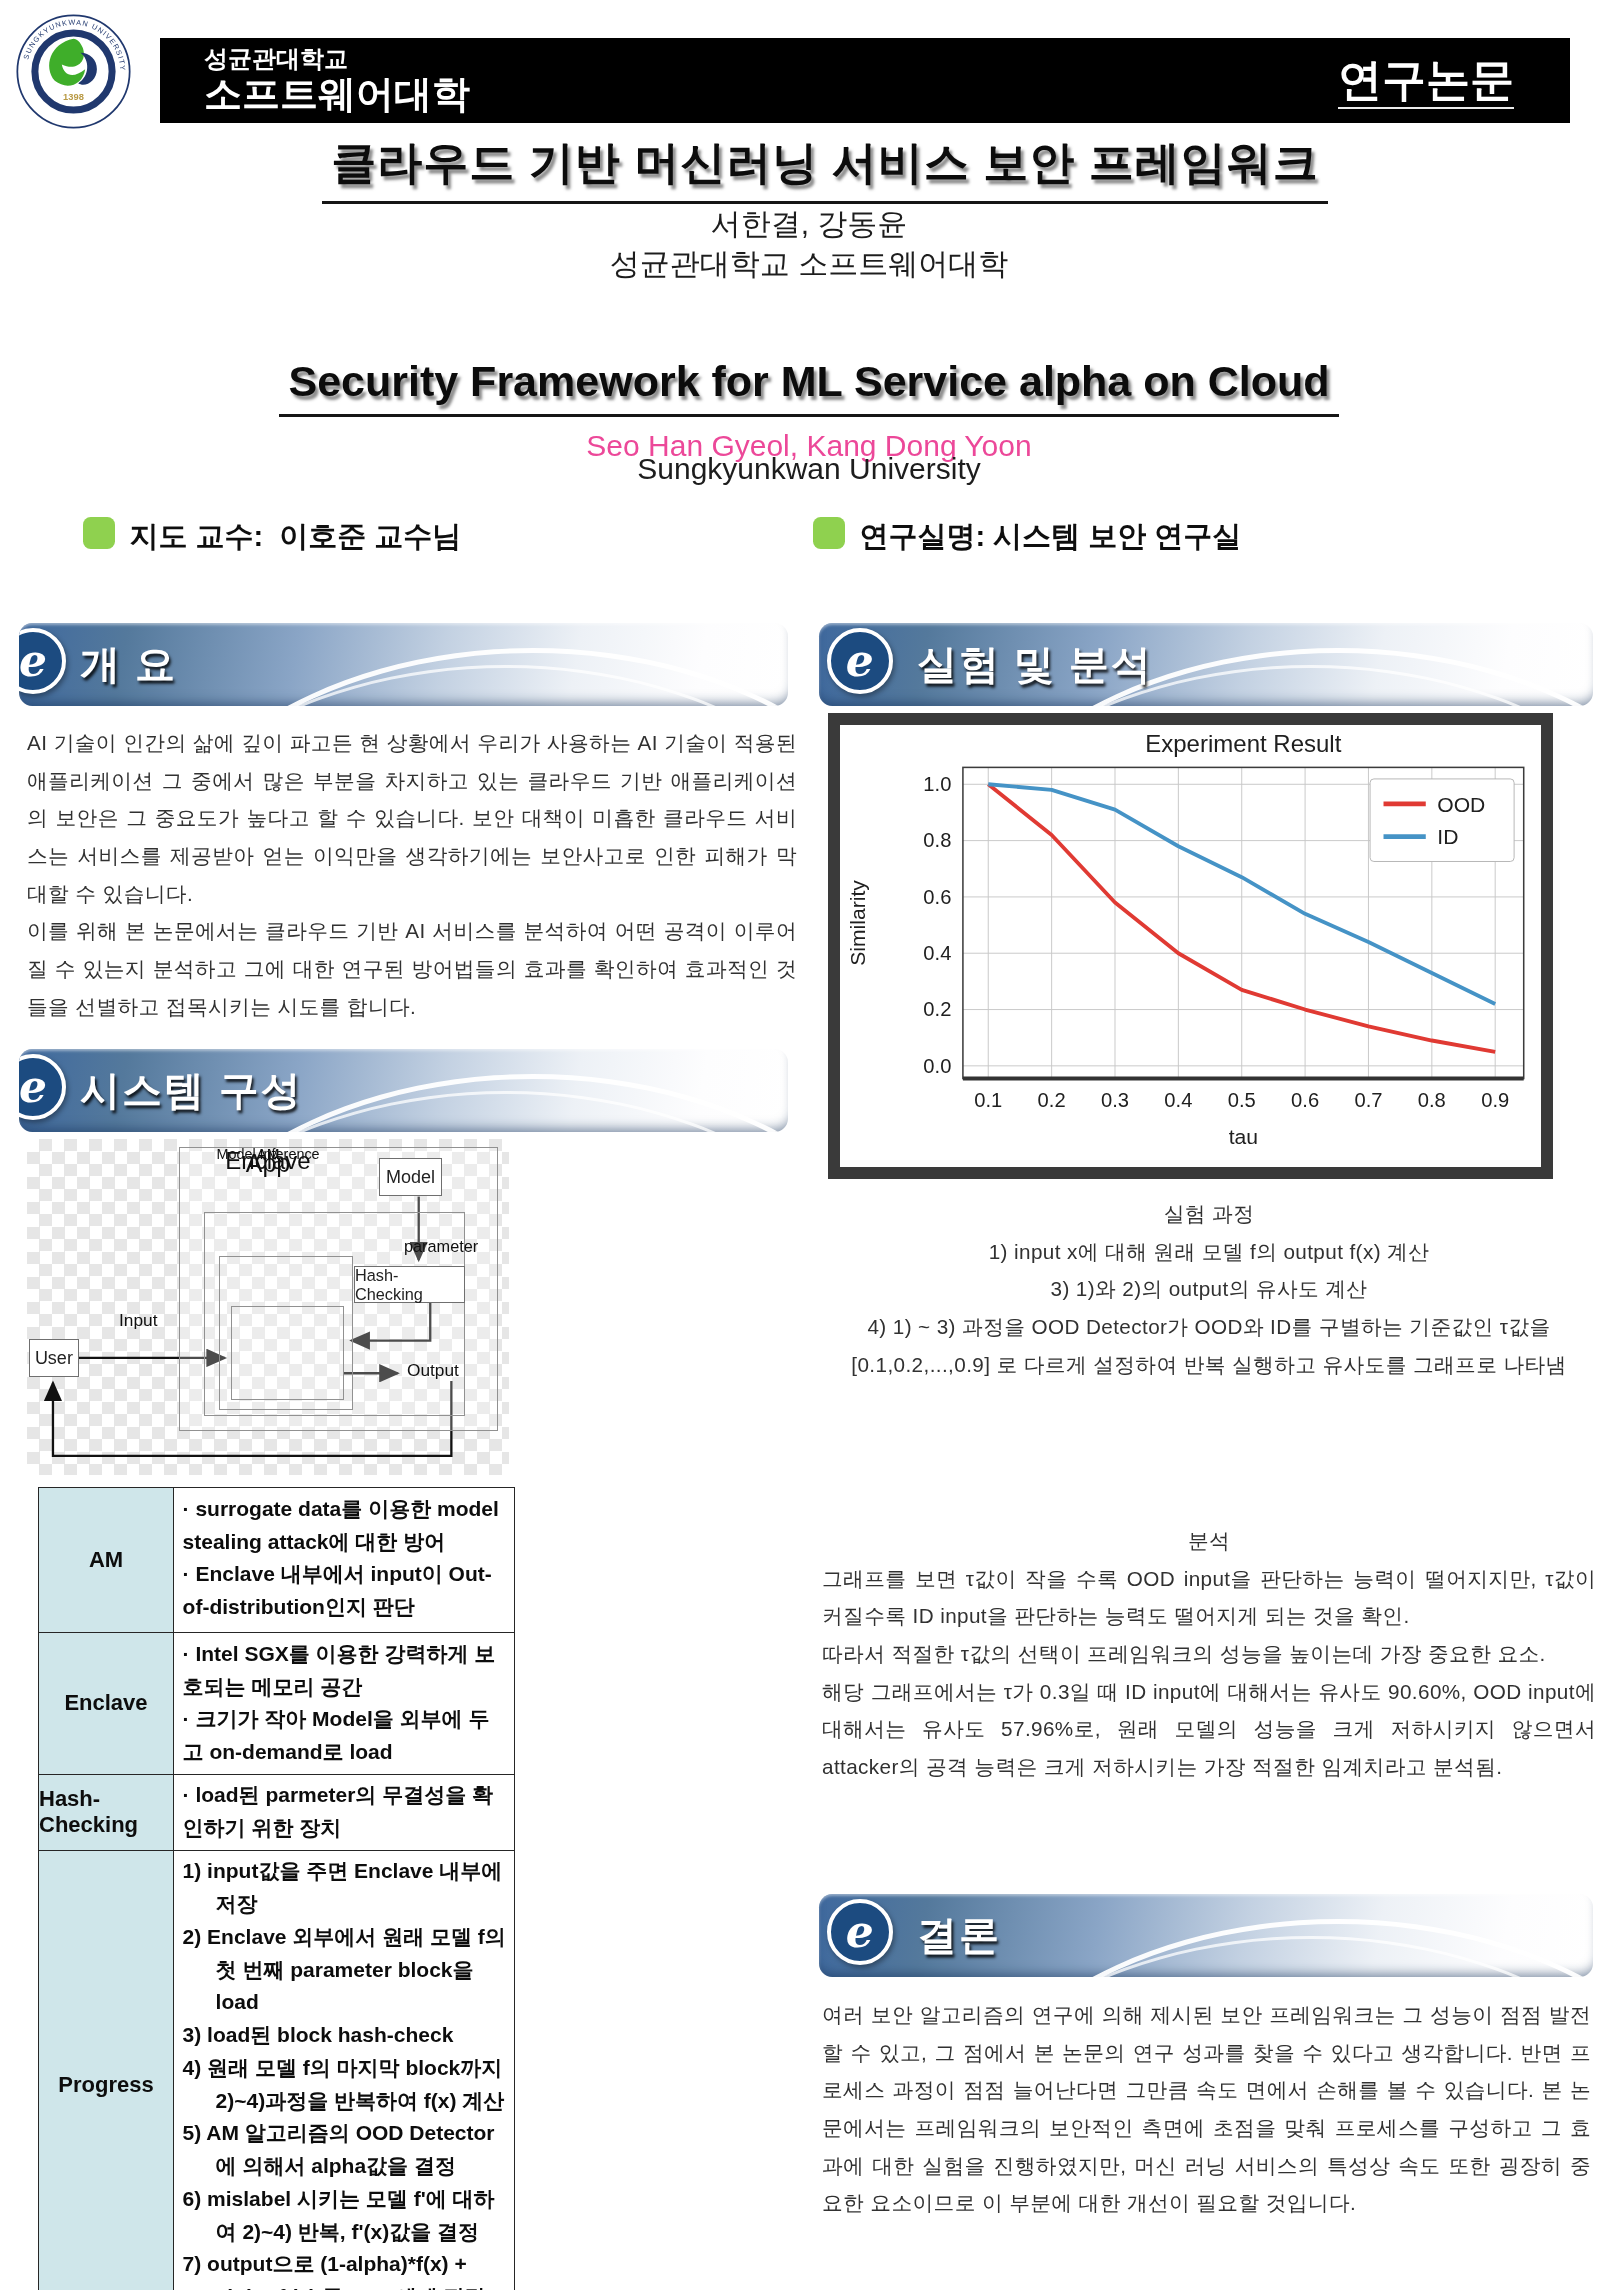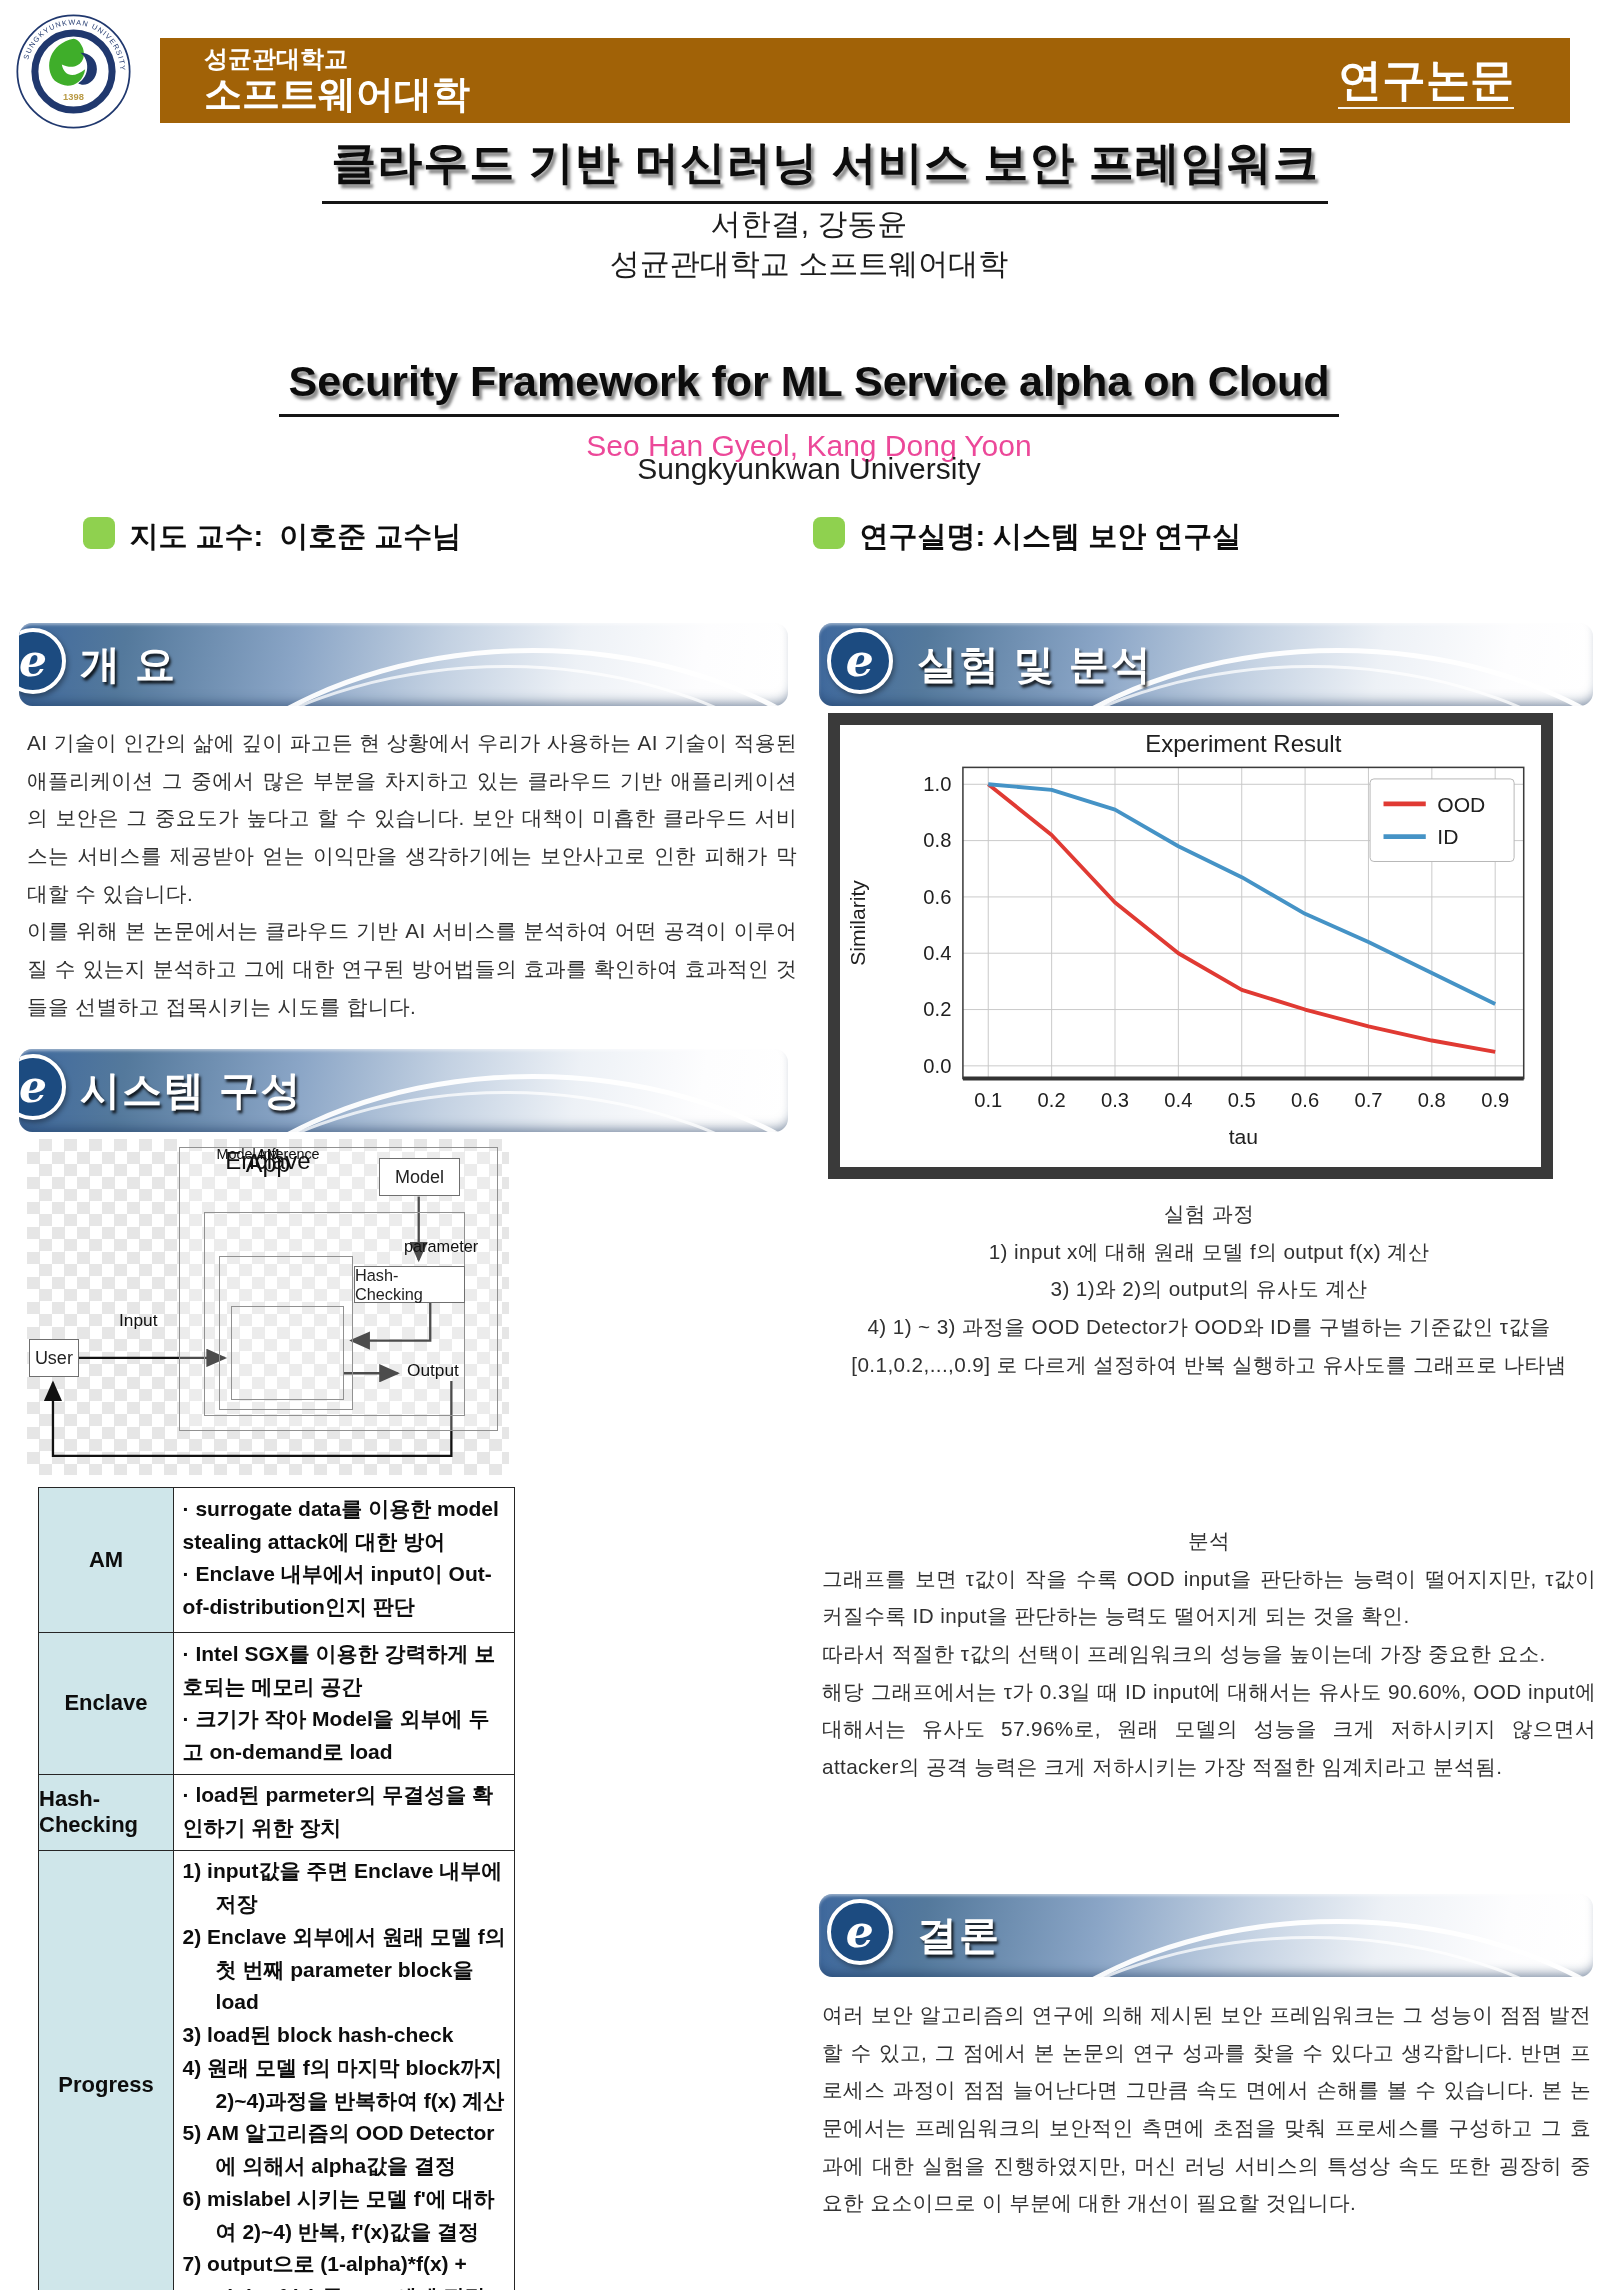--- a/index.html
+++ b/index.html
@@ -1,20 +1,20 @@
 <!DOCTYPE html>
 <html><head>
 <meta charset="utf-8">
 <style>
   html,body{margin:0;padding:0;background:#fff;}
   #poster{position:relative;width:1618px;height:2290px;background:#fff;overflow:hidden;
           font-family:"Liberation Sans","DejaVu Sans",sans-serif;color:#222;}
   
   .logo{position:absolute;left:15.4px;top:13.4px;width:117px;height:117px;}
-  .green-bar{position:absolute;left:160px;top:38px;width:1410px;height:85px;background:#a16207;
+  .green-bar{position:absolute;left:160px;top:38px;width:1410px;height:85px;background:#000000;
              display:flex;align-items:center;}
   .bar-left{padding-left:44px;color:#fff;font-weight:bold;line-height:1.12;}
   .bar-univ{font-size:24px;}
   .bar-college{font-size:38px;}
   .bar-right{margin-left:auto;padding-right:56px;}
   .doc-badge{color:#fff;font-weight:bold;font-size:44px;border-bottom:2.9px solid rgba(255,255,255,.92);
              padding-bottom:2.9px;}
   
   .center-line{position:absolute;left:0;width:100%;text-align:center;}
   .ko-title{top:133px;font-size:45px;font-weight:bold;letter-spacing:1px;padding-left:16px;}
@@ -57,21 +57,21 @@
   #conclusion-text{left:822px;top:1996px;width:769px;}
   .plain-line{text-align:center;}
   
   #diagram{position:absolute;left:27px;top:1139px;width:482px;height:336px;
      background:repeating-conic-gradient(#e6e6e6 0% 25%,#ffffff 0% 50%) 0 0/25px 25px;}
   .dbox{position:absolute;border:1.9px solid #919191;box-sizing:border-box;}
   .dbox.solid{background:#fff;border-color:#6f6f6f;display:flex;align-items:center;justify-content:center;}
   .dlabel{position:absolute;color:#101010;}
   #app-box{left:152px;top:7.7px;width:319px;height:284px;background:rgba(255,255,255,.25);}
   #app-label{left:0;right:0;top:9.6px;text-align:center;font-size:25px;}
-  #model-box{left:352px;top:19px;width:81px;height:38px;font-size:18px;}
+  #model-box{left:352px;top:19px;width:63px;height:38px;font-size:18px;}
   #enclave-box{left:177px;top:73px;width:261px;height:204px;}
   #enclave-label{left:0;right:0;top:7.7px;text-align:center;font-size:24px;}
   #mi-box{left:192px;top:117px;width:134px;height:154px;}
   #mi-label{left:0;right:0;top:5.8px;text-align:center;font-size:14.4px;line-height:1.25;}
   #am-box{left:204px;top:167px;width:113px;height:94px;}
   #am-label{left:0;right:0;top:5.8px;text-align:center;font-size:15.4px;}
   #hc-box{left:327px;top:127px;width:111px;height:37px;font-size:16.3px;}
   #param-label{left:377px;top:98px;font-size:16.3px;}
   #user-box{left:1.9px;top:200px;width:50px;height:38px;font-size:18px;}
   #input-label{left:92px;top:171px;font-size:17.3px;}

